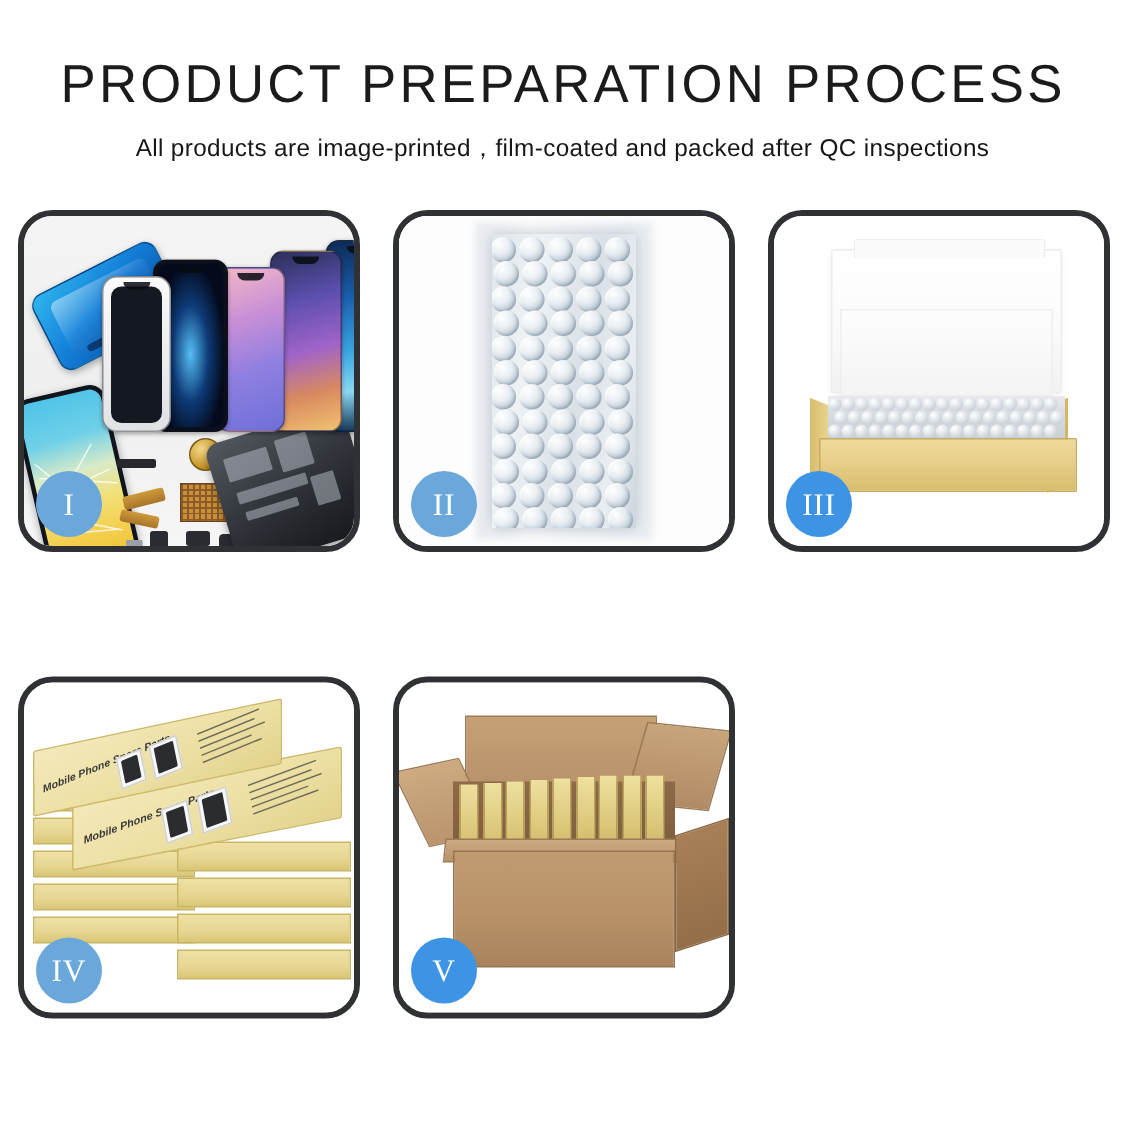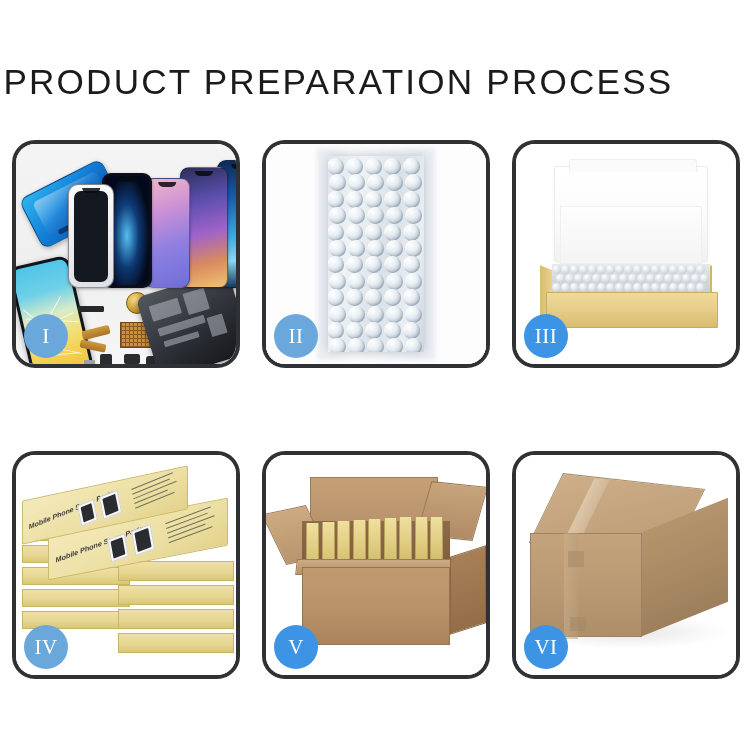--- a/index.html
+++ b/index.html
@@ -8,21 +8,21 @@
     width: 750px; height: 750px;
     background: #ffffff;
     font-family: "Liberation Sans", sans-serif;
     overflow: hidden;
   }
 
   .page { position: relative; width: 750px; height: 750px; background:#fff; }
 
   
   .header { position:absolute; top:0; left:0; width:750px; height:128px;
-            display:flex; flex-direction:row; align-items:center; }
+            display:flex; flex-direction:column; align-items:center; }
   .title {
     margin-top: 36px;
     font-size: 35.5px;
     font-weight: 400;
     letter-spacing: 2.2px;
     color: #1b1b1b;
     white-space: nowrap;
     transform: scaleX(0.99);
   }
   .subtitle {
@@ -335,20 +335,21 @@
   }
   .vi-tab { position:absolute; background: rgba(160,132,100,.45); }
 </style>
 </head>
 <body>
 
 <div class="page">
 
   <div class="header">
     <div class="title">PRODUCT PREPARATION PROCESS</div>
+    <div class="subtitle">All products are image-printed，film-coated and packed after QC inspections</div>
   </div>
 
   <div class="grid">
 
     <div class="panel r0 c0">
       <div class="stage tint-gray">
 
         <div class="lcd-blue"></div>
 
         <div class="screen-fan">
@@ -625,28 +626,15 @@
             <i style="left: 108.5px; width: 13px; top: 0px;"></i>
             <i style="left: 124px; width: 13px; top: 0px;"></i>
           </div>
         <div class="v-flap-front"></div>
         <div class="v-side"></div>
         <div class="v-front"></div>
       </div>
       <div class="badge vivid">V</div>
     </div>
 
-    <div class="panel r1 c2">
-      <div class="stage tint-white">
-        <div class="vi-shadow"></div>
-        <div class="vi-top"></div>
-        <div class="vi-tape-top"></div>
-        <div class="vi-right"></div>
-        <div class="vi-front"></div>
-        <div class="vi-tape-front"></div>
-        <div class="vi-tab" style="left:52px; top:96px; width:16px; height:16px;"></div>
-        <div class="vi-tab" style="left:54px; top:162px; width:16px; height:14px;"></div>
-      </div>
-      <div class="badge vivid">VI</div>
-    </div>
 
   </div>
 </div>
 
 </body></html>

